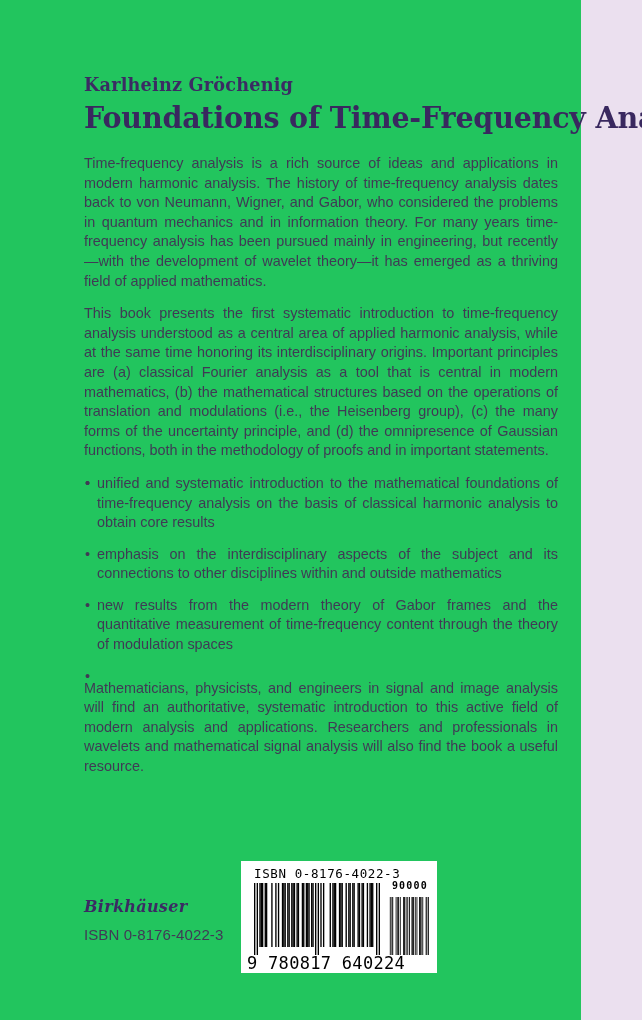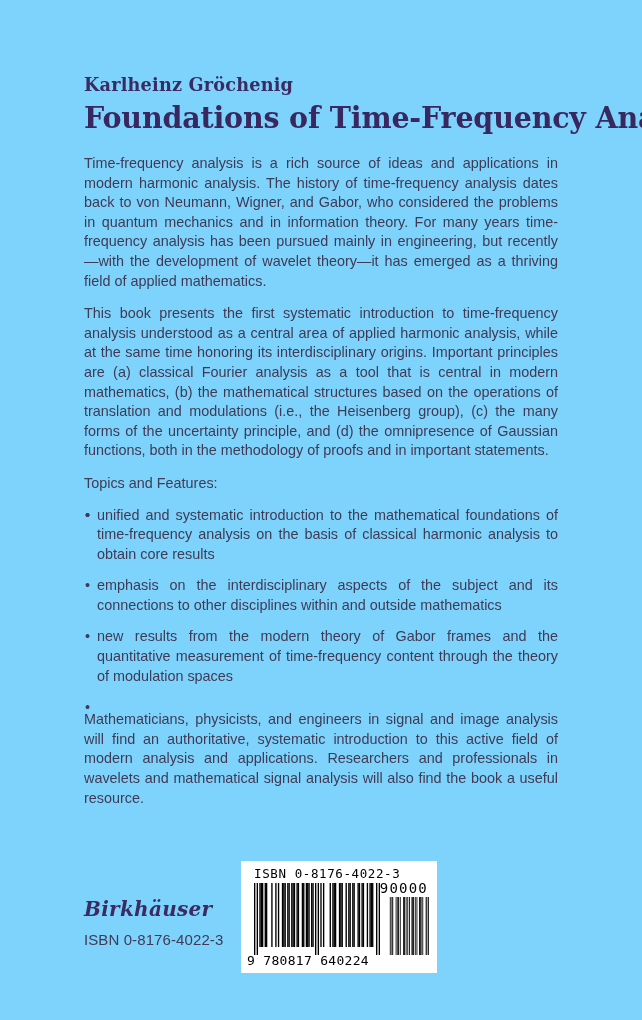--- a/index.html
+++ b/index.html
@@ -11,23 +11,23 @@
     width: 642px;
     height: 1020px;
     background: #ebe0ef;
     font-family: "Liberation Sans", sans-serif;
     overflow: hidden;
     position: relative;
   }
   .cover {
     position: absolute;
     left: 0; top: 0;
-    width: 642px;
+    width: 581px;
     height: 1020px;
-    background: #7dd3fc;
+    background: #22c55e;
     box-sizing: border-box;
   }
 
   
   .header {
     position: absolute;
     left: 84px;
     top: 74px;
     width: 480px;
   }
@@ -106,21 +106,21 @@
   .footer {
     position: absolute;
     left: 84px;
     top: 897px;
     width: 200px;
   }
   .publisher {
     font-family: "DejaVu Serif", "Liberation Serif", serif;
     font-style: italic;
     font-weight: bold;
-    font-size: 20px;
+    font-size: 16px;
     color: #3b2b63;
     letter-spacing: 0.3px;
     margin-bottom: 9px;
   }
   .isbn-line,
   .web-line {
     font-size: 15px;
     color: #413a56;
     line-height: 20px;
     letter-spacing: 0.1px;
@@ -143,24 +143,25 @@
     font-size: 12.5px;
     letter-spacing: 0.6px;
     color: #000;
     white-space: nowrap;
   }
   .addon-value {
     position: absolute;
     right: 9px;
     top: 19px;
     font-family: "DejaVu Sans Mono", "Liberation Mono", monospace;
-    font-size: 14px;
+    font-size: 10px;
     letter-spacing: 1.2px;
     color: #000;
     white-space: nowrap;
+    font-weight: bold;
   }
   .bars-main {
     position: absolute;
     left: 13px;
     top: 22px;
     width: 126px;
     height: 72px;
   }
   .bars-addon {
     position: absolute;
@@ -169,21 +170,21 @@
     width: 40px;
     height: 58px;
   }
   .bars-main svg, .bars-addon svg { display: block; }
   .ean-digits {
     position: absolute;
     left: 6px;
     top: 92px;
     width: 140px;
     font-family: "DejaVu Sans Mono", "Liberation Mono", monospace;
-    font-size: 13px;
+    font-size: 17px;
     color: #000;
     letter-spacing: 0.3px;
     white-space: nowrap;
   }
 </style>
 </head>
 <body>
 
 <div class="cover">
 
@@ -191,21 +192,20 @@
     <div class="author">Karlheinz Gröchenig</div>
     <div class="title">Foundations of Time-Frequency Analysis</div>
   </div>
 
   <div class="body-copy">
 
     <p class="para">Time-frequency analysis is a rich source of ideas and applications in modern harmonic analysis. The history of time-frequency analysis dates back to von Neumann, Wigner, and Gabor, who considered the problems in quantum mechanics and in information theory. For many years time-frequency analysis has been pursued mainly in engineering, but recently—with the development of wavelet theory—it has emerged as a thriving field of applied mathematics.</p>
 
     <p class="para">This book presents the first systematic introduction to time-frequency analysis understood as a central area of applied harmonic analysis, while at the same time honoring its interdisciplinary origins. Important principles are (a) classical Fourier analysis as a tool that is central in modern mathematics, (b) the mathematical structures based on the operations of translation and modulations (i.e., the Heisenberg group), (c) the many forms of the uncertainty principle, and (d) the omnipresence of Gaussian functions, both in the methodology of proofs and in important statements.</p>
 
-    <p class="topics-label">Topics and Features:</p>
 
     <ul class="features">
       <li>
         <span class="bullet">•</span>
       </li>
       <li>
         <span class="bullet">•</span><span>unified and systematic introduction to the mathematical foundations of time-frequency analysis on the basis of classical harmonic analysis to obtain core results</span>
       </li>
       <li>
         <span class="bullet">•</span><span>emphasis on the interdisciplinary aspects of the subject and its connections to other disciplines within and outside mathematics</span>

